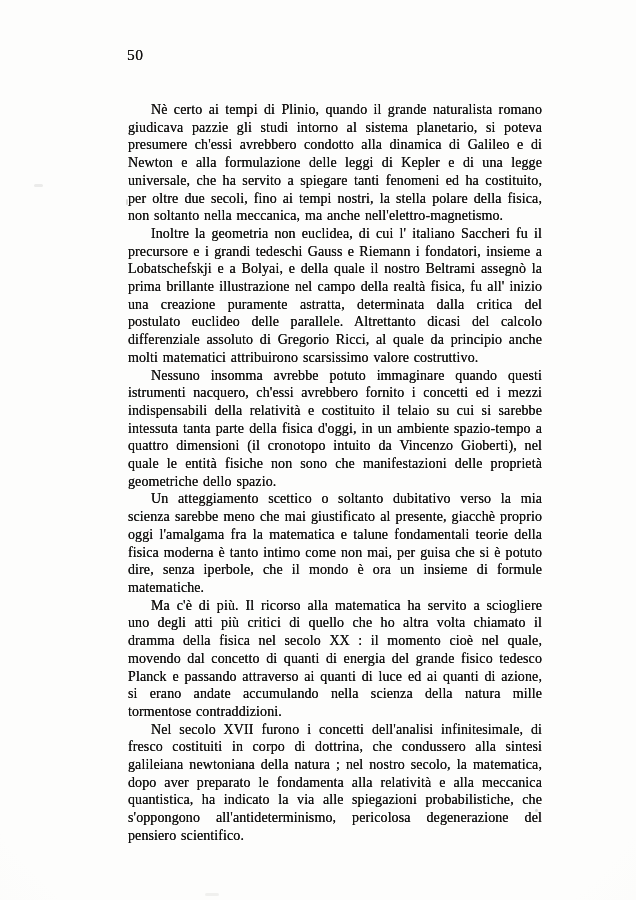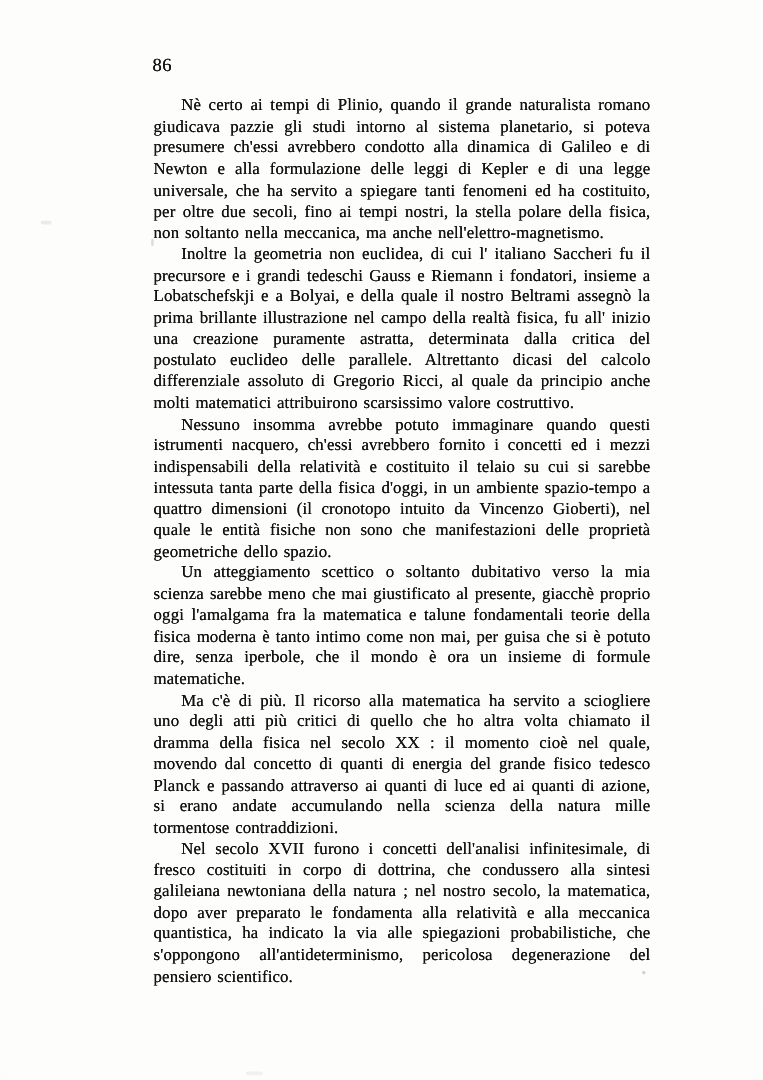--- a/index.html
+++ b/index.html
@@ -22,21 +22,21 @@
     left: 127px;
     top: 46px;
     font-size: 15.5px;
     font-weight: 400;
     letter-spacing: 0.5px;
     text-shadow: 0 0 0.45px currentColor;
   }
   .text-block {
     position: absolute;
     left: 128px;
-    top: 80px;
+    top: 101px;
     width: 414px;
     text-align: justify;
   }
   .text-block p {
     margin: 0;
     padding: 0;
     text-indent: 23px;
     font-size: 14px;
     line-height: 17.7px;
     word-spacing: 1.2px;
@@ -53,21 +53,21 @@
   .artifact.a1 { left: 34px;  top: 184px; width: 9px; height: 3px; opacity: 0.25; }
   .artifact.a2 { left: 126px; top: 199px; width: 2px; height: 6px; opacity: 0.5; }
   .artifact.a3 { left: 535px; top: 809px; width: 3px; height: 3px; opacity: 0.6; }
   .artifact.a4 { left: 205px; top: 893px; width: 14px; height: 3px; opacity: 0.18; }
 </style>
 </head>
 <body>
 
 <div class="scan-page">
 
-  <div class="page-number">86</div>
+  <div class="page-number">50</div>
 
   <div class="text-block">
     <p>Nè certo ai tempi di Plinio, quando il grande naturalista romano giudicava pazzie gli studi intorno al sistema planetario, si poteva presumere ch'essi avrebbero condotto alla dinamica di Galileo e di Newton e alla formulazione delle leggi di Kepler e di una legge universale, che ha servito a spiegare tanti fenomeni ed ha costituito, per oltre due secoli, fino ai tempi nostri, la stella polare della fisica, non soltanto nella meccanica, ma anche nell'elettro-magnetismo.</p>
     <p>Inoltre la geometria non euclidea, di cui l' italiano Saccheri fu il precursore e i grandi tedeschi Gauss e Riemann i fondatori, insieme a Lobatschefskji e a Bolyai, e della quale il nostro Beltrami assegnò la prima brillante illustrazione nel campo della realtà fisica, fu all' inizio una creazione puramente astratta, determinata dalla critica del postulato euclideo delle parallele. Altrettanto dicasi del calcolo differenziale assoluto di Gregorio Ricci, al quale da principio anche molti matematici attribuirono scarsissimo valore costruttivo.</p>
     <p>Nessuno insomma avrebbe potuto immaginare quando questi istrumenti nacquero, ch'essi avrebbero fornito i concetti ed i mezzi indispensabili della relatività e costituito il telaio su cui si sarebbe intessuta tanta parte della fisica d'oggi, in un ambiente spazio-tempo a quattro dimensioni (il cronotopo intuito da Vincenzo Gioberti), nel quale le entità fisiche non sono che manifestazioni delle proprietà geometriche dello spazio.</p>
     <p>Un atteggiamento scettico o soltanto dubitativo verso la mia scienza sarebbe meno che mai giustificato al presente, giacchè proprio oggi l'amalgama fra la matematica e talune fondamentali teorie della fisica moderna è tanto intimo come non mai, per guisa che si è potuto dire, senza iperbole, che il mondo è ora un insieme di formule matematiche.</p>
     <p>Ma c'è di più. Il ricorso alla matematica ha servito a sciogliere uno degli atti più critici di quello che ho altra volta chiamato il dramma della fisica nel secolo XX : il momento cioè nel quale, movendo dal concetto di quanti di energia del grande fisico tedesco Planck e passando attraverso ai quanti di luce ed ai quanti di azione, si erano andate accumulando nella scienza della natura mille tormentose contraddizioni.</p>
     <p>Nel secolo XVII furono i concetti dell'analisi infinitesimale, di fresco costituiti in corpo di dottrina, che condussero alla sintesi galileiana newtoniana della natura ; nel nostro secolo, la matematica, dopo aver preparato le fondamenta alla relatività e alla meccanica quantistica, ha indicato la via alle spiegazioni probabilistiche, che s'oppongono all'antideterminismo, pericolosa degenerazione del pensiero scientifico.</p>
   </div>
 

